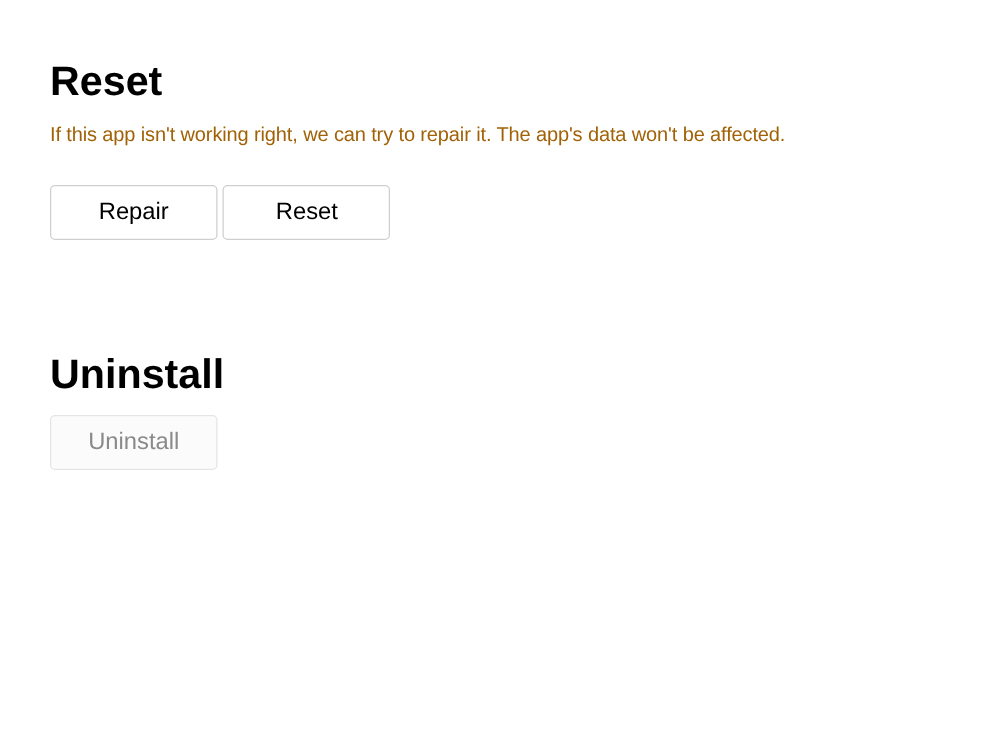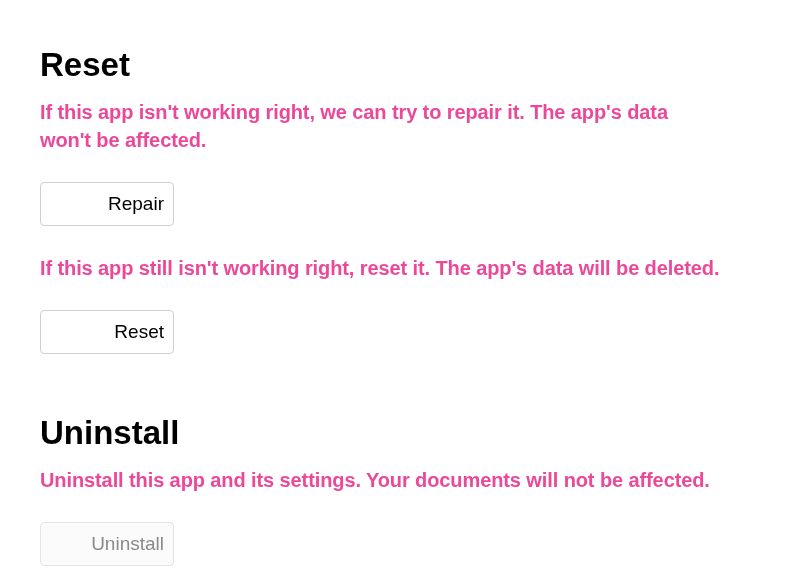--- a/index.html
+++ b/index.html
@@ -23,41 +23,41 @@
     }
 
     .section-heading {
       font-size: 33px;
       font-weight: 700;
       color: #000000;
       margin-bottom: 14px;
     }
 
     .description {
-      font-size: 20px;
-      font-weight: 700;
-      color: #ec4899;
+      font-size: 16px;
+      font-weight: 400;
+      color: #a16207;
       line-height: 1.4;
       margin-bottom: 28px;
       max-width: 680px;
       letter-spacing: -0.1px;
     }
 
     .action-button {
       display: inline-block;
       min-width: 134px;
-      padding: 10px 9px;
+      padding: 10px 20px;
       background: #ffffff;
       border: 1px solid #cfcfcf;
       border-radius: 4px;
       font-family: inherit;
       font-size: 19px;
       font-weight: 400;
       color: #000000;
-      text-align: right;
+      text-align: center;
       cursor: pointer;
       margin-bottom: 28px;
     }
 
     .action-button[disabled] {
       background: #fbfbfb;
       border-color: #e5e5e5;
       color: #8a8a8a;
       cursor: default;
     }
@@ -69,24 +69,22 @@
 </head>
 <body>
 
 <div class="section">
   <h2 class="section-heading">Reset</h2>
 
   <p class="description">If this app isn't working right, we can try to repair it. The app's data won't be affected.</p>
 
   <button class="action-button">Repair</button>
 
-  <p class="description">If this app still isn't working right, reset it. The app's data will be deleted.</p>
 
   <button class="action-button">Reset</button>
 </div>
 
 <div class="section">
   <h2 class="section-heading">Uninstall</h2>
 
-  <p class="description">Uninstall this app and its settings. Your documents will not be affected.</p>
 
   <button class="action-button" disabled="">Uninstall</button>
 </div>
 
 </body></html>

